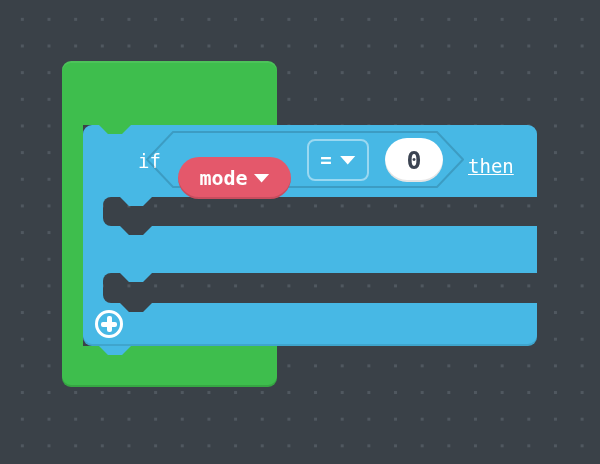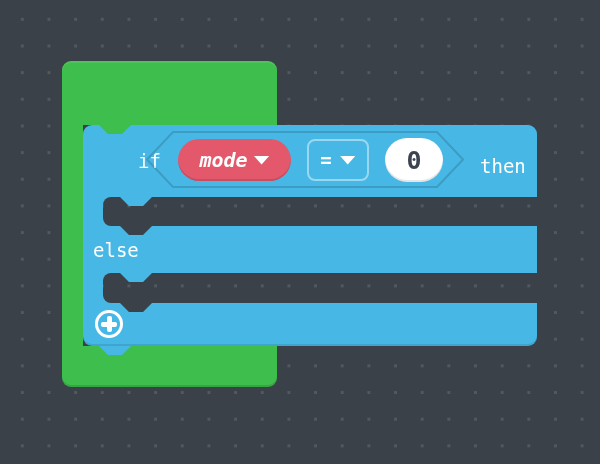--- a/index.html
+++ b/index.html
@@ -35,28 +35,28 @@
          background-attachment:fixed;}
   .cavity1{top:72px;height:29px;border-radius:8px 0 0 8px;}
   .cavity2{top:148px;height:30px;border-radius:8px 0 0 8px;}
   .trap{clip-path:polygon(0 0,100% 0,72% 100%,28% 100%);}
   .tab-blue{background:#47B8E5;width:32px;height:9px;}
   .tab-dark{background:#3A4148;width:32px;height:9px;}
   .t1{left:37px;top:72px;}  .d1{left:37px;top:101px;}
   .t2{left:37px;top:148px;} .d2{left:37px;top:178px;}
   .blk-label{color:#fff;font-size:19px;font-weight:500;display:flex;align-items:center;}
   .if-label{left:10px;top:0;height:71px;margin-left:45px;}
-  .then-label{left:397px;top:0;height:82px;}
+  .then-label{left:385px;top:0;height:82px;text-decoration:underline;}
   .else-label{left:10px;top:101px;height:47px;}
   
   .hex-slot{left:63px;top:6px;width:318px;height:57px;}
   
-  .var-pill{left:95px;top:14px;width:113px;height:42px;border-radius:21px;
+  .var-pill{left:95px;top:32px;width:113px;height:42px;border-radius:21px;
         background:#E4586B;display:flex;align-items:center;justify-content:center;gap:6px;
-        box-shadow:inset 0 -2px 0 rgba(0,0,0,0.12);cursor:pointer;font-style:italic;}
+        box-shadow:inset 0 -2px 0 rgba(0,0,0,0.12);cursor:pointer;}
   .var-pill .fld{color:#fff;font-size:20px;font-weight:bold;}
   
   .op-box{left:224px;top:14px;width:62px;height:42px;border-radius:8px;
         border:2px solid rgba(255,255,255,0.45);box-sizing:border-box;
         display:flex;align-items:center;justify-content:center;gap:8px;cursor:pointer;}
   .op-box .fld{color:#fff;font-size:19px;font-weight:bold;}
   
   .num-oval{left:302px;top:13px;width:58px;height:44px;border-radius:22px;background:#fff;
         display:flex;align-items:center;justify-content:center;cursor:text;
         box-shadow:inset 0 -2px 0 rgba(0,0,0,0.10);}
@@ -88,21 +88,20 @@
     <div class="abs cavity cavity1"></div>
     <div class="abs cavity cavity2"></div>
 
     <div class="abs tab-blue trap t1"></div>
     <div class="abs tab-dark trap d1"></div>
     <div class="abs tab-blue trap t2"></div>
     <div class="abs tab-dark trap d2"></div>
 
     <div class="abs blk-label if-label">if</div>
     <div class="abs blk-label then-label">then</div>
-    <div class="abs blk-label else-label">else</div>
 
     <svg class="abs hex-slot" viewBox="0 0 318 57">
       <polygon points="1,28.5 27,1 291,1 317,28.5 291,56 27,56" fill="none" stroke="rgba(0,0,0,0.15)" stroke-width="2"></polygon>
     </svg>
 
     <div class="abs var-pill">
       <span class="fld">mode</span>
       <span class="dd-arrow"></span>
     </div>
 

